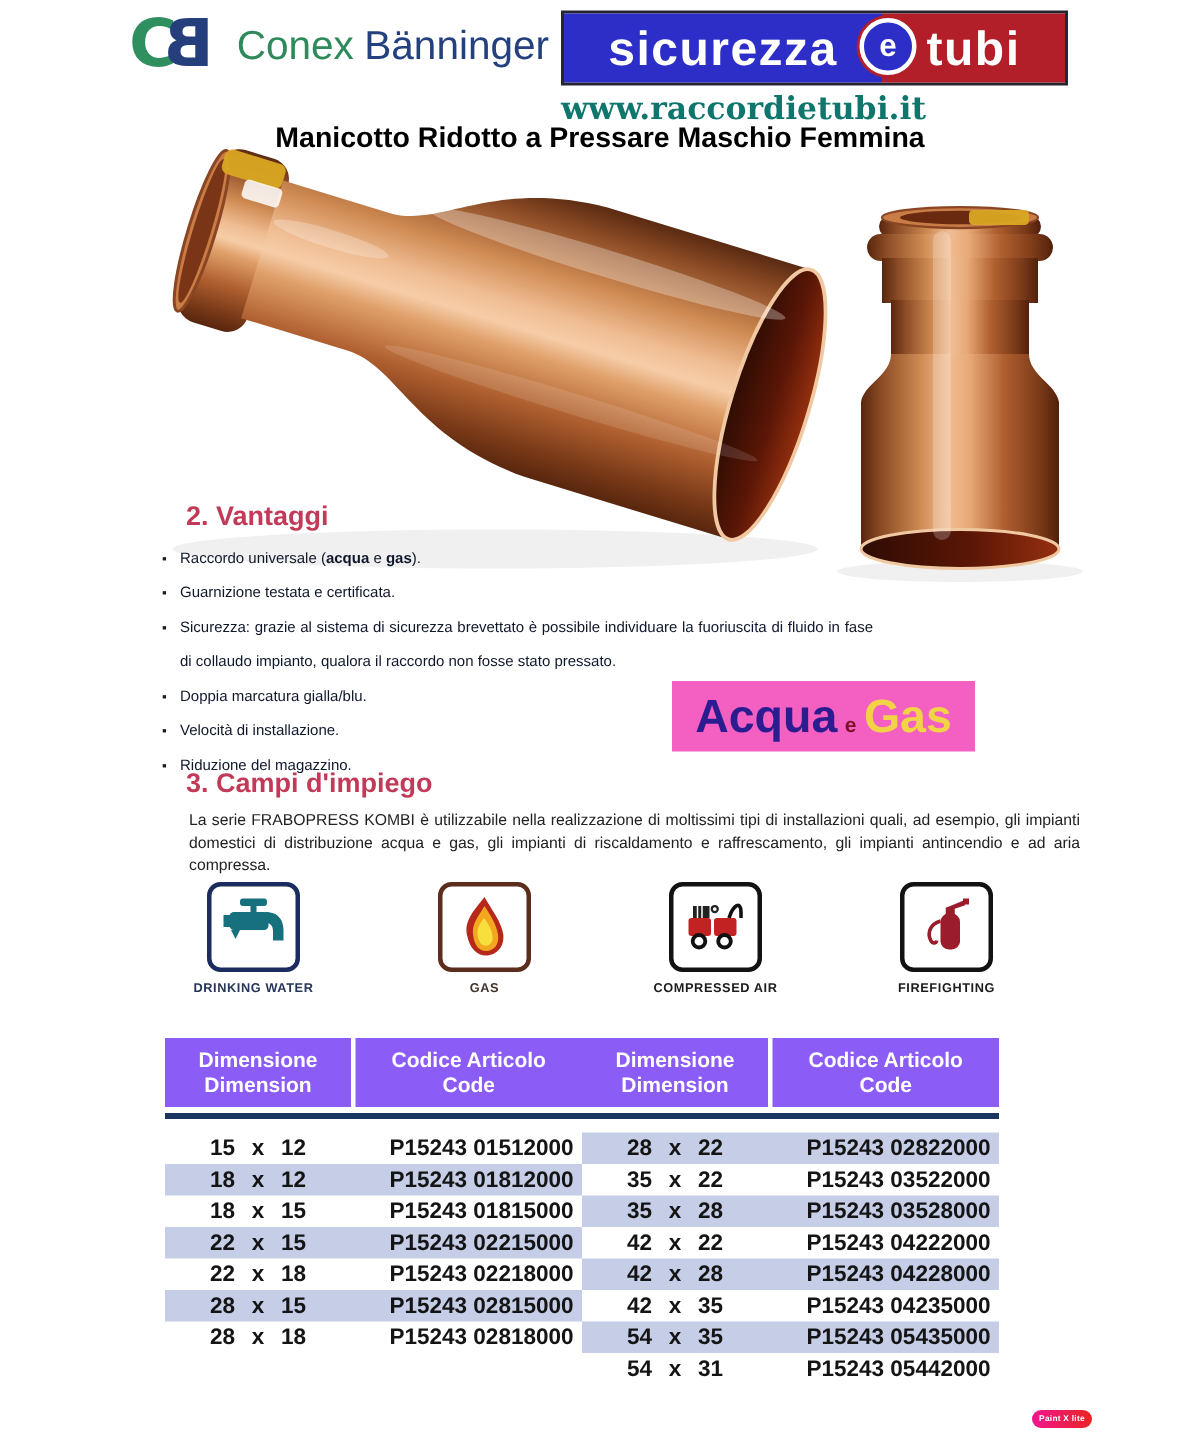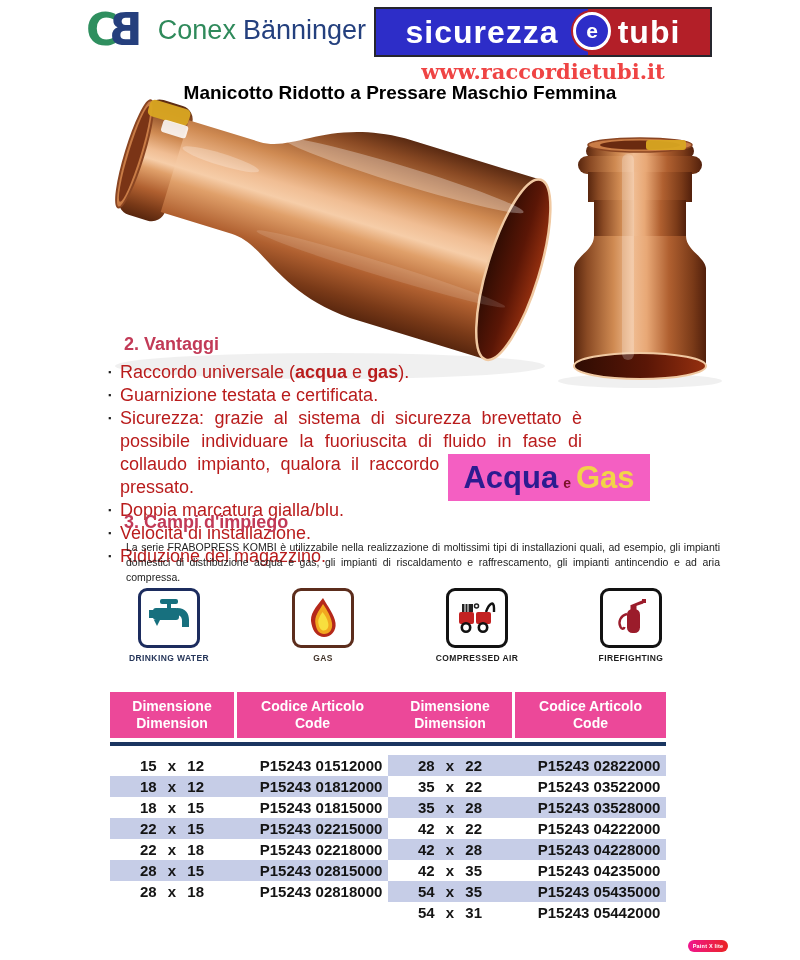--- a/index.html
+++ b/index.html
@@ -17,37 +17,37 @@
 
   .rt{position:absolute;left:374px;top:7px;width:338px;height:50px;}
   .rt-band{position:absolute;inset:0;display:flex;border:2px solid #26262e;box-sizing:border-box;}
   .rt-blue{width:212px;background:#2d2dc8;display:flex;align-items:center;justify-content:center;}
   .rt-red{flex:1;background:#b31f28;display:flex;align-items:center;justify-content:center;}
   .rt-word{color:#fff;font-weight:700;font-size:32px;letter-spacing:1px;}
   .rt-e{position:absolute;left:199px;top:5px;width:32px;height:32px;border-radius:50%;
         background:#2d2dc8;border:3px solid #fff;box-shadow:0 0 0 2px #b31f28;
         color:#fff;display:flex;align-items:center;justify-content:center;
         font-size:21px;font-weight:700;z-index:2;}
-  .rt-url{position:absolute;left:374px;top:59px;width:338px;text-align:center;
-          font-family:"DejaVu Serif",serif;font-weight:700;font-size:21px;color:#ef4444;}
+  .rt-url{position:absolute;left:374px;top:59px;width:338px;text-align:left;
+          font-family:"DejaVu Serif",serif;font-weight:700;font-size:21px;color:#0f766e;}
 
   .title{position:absolute;left:0;top:82px;width:100%;text-align:center;
          font-size:19px;font-weight:700;color:#000;}
 
   
   .hero{position:absolute;left:0;top:98px;width:800px;height:292px;}
 
   
   .sec-h{position:absolute;font-size:18px;font-weight:700;color:#c23a57;}
   #vant-h{left:124px;top:334px;}
   #campi-h{left:124px;top:512px;}
 
   .vlist{position:absolute;left:108px;top:361px;width:474px;margin:0;padding:0;list-style:none;}
-  .vlist li{position:relative;padding-left:12px;font-size:18px;line-height:23px;
-            color:#b91c1c;text-align:justify;}
+  .vlist li{position:relative;padding-left:12px;font-size:10px;line-height:23px;
+            color:#0f172a;text-align:justify;}
   .vlist li::before{content:"▪";position:absolute;left:0;top:0;font-size:9px;line-height:23px;color:#1b1b1b;}
   .vlist .b{font-weight:700;}
 
   .banner{position:absolute;left:448px;top:454px;width:202px;height:47px;background:#f45fc2;
           display:flex;align-items:center;justify-content:center;}
   .banner .w1{color:#2b1c90;font-size:31px;font-weight:700;}
   .banner .cj{color:#7a1228;font-size:14px;font-weight:700;margin:10px 5px 0;}
   .banner .w2{color:#f2d348;font-size:31px;font-weight:700;}
 
   .campi-p{position:absolute;left:126px;top:540px;width:594px;margin:0;
@@ -71,21 +71,21 @@
   .app-refr  .app-cap{color:#1b2746;}
   .app-gas   .app-cap{color:#42342a;}
   .app-air   .app-cap{color:#1c1c1c;}
   .app-fire  .app-cap{color:#1c1c1c;}
 
   
   .tblgrp{position:absolute;top:692px;width:278px;}
   #tblL{left:110px;}
   #tblR{left:388px;}
   .thead{display:flex;gap:3px;}
-  .th{background:#ec4899;color:#fff;font-weight:700;font-size:14px;line-height:17px;
+  .th{background:#8b5cf6;color:#fff;font-weight:700;font-size:14px;line-height:17px;
       text-align:center;padding:6px 0;}
   .th.dim{width:124px;}
   .th.code{flex:1;}
   .tbar{height:4px;background:#1a3560;margin-top:4px;}
   .trows{margin-top:9px;}
   .trow{display:flex;height:21px;align-items:center;gap:20px;}
   .trow.shaded{background:#c6cde7;}
   .td-dim{width:124px;text-align:center;font-size:15px;font-weight:700;color:#141414;word-spacing:7px;}
   .td-code{flex:1;text-align:center;font-size:15px;font-weight:700;color:#141414;}
 

